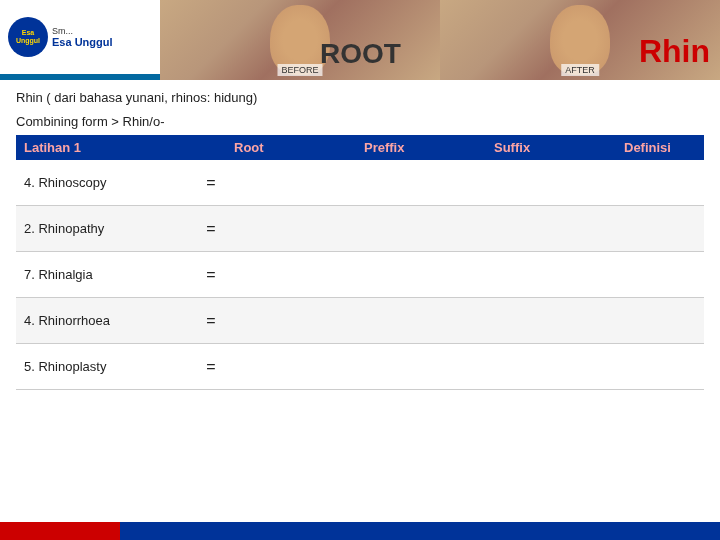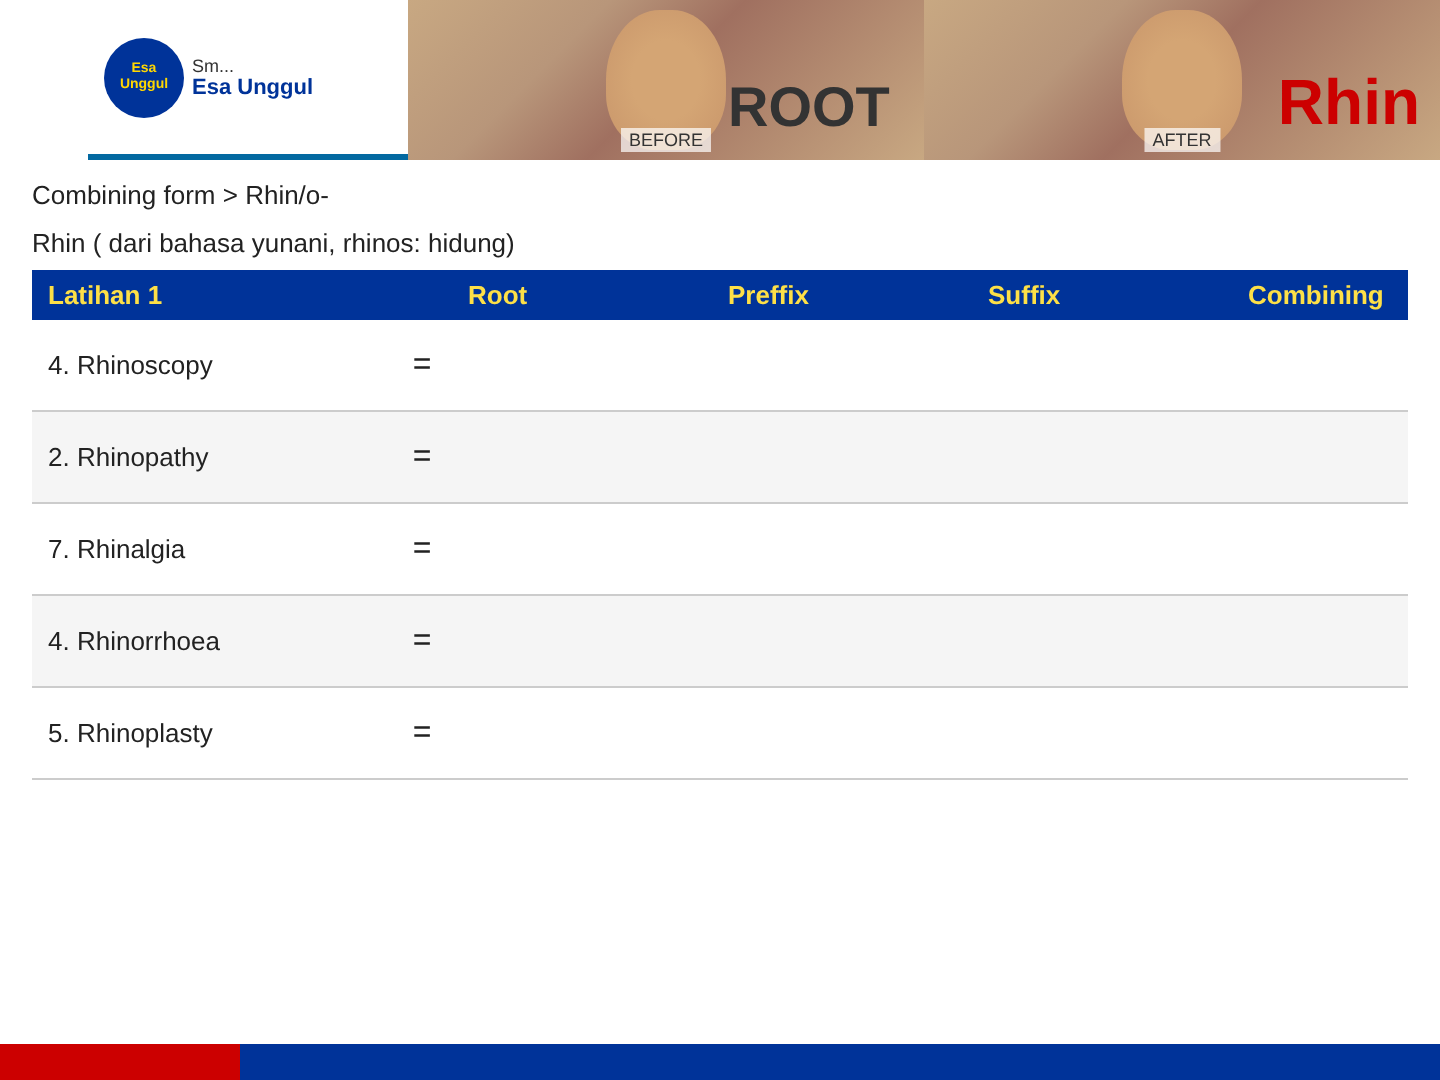--- a/index.html
+++ b/index.html
@@ -19,22 +19,21 @@
       height: 80px;
       position: relative;
     }
 
     .logo-area {
       width: 160px;
       background: #fff;
       display: flex;
       align-items: center;
       padding: 8px;
-      border-bottom: 3px solid #0369a1;
-      margin-left: 44px;
+      border-bottom: 6px solid #0369a1;
     }
 
     
     .esa-logo {
       display: flex;
       align-items: center;
       gap: 4px;
     }
     .esa-circle {
       width: 40px;
@@ -181,21 +180,21 @@
       font-size: 13px;
       color: #222;
       margin-bottom: 4px;
       line-height: 1.5;
     }
 
     
     .table-header {
       display: flex;
       background: #003399;
-      color: #fde047;
+      color: #fca5a5;
       font-size: 13px;
       font-weight: bold;
       padding: 5px 0;
       margin-top: 4px;
     }
 
     .col-term { width: 180px; padding-left: 8px; }
     .col-equals { width: 30px; text-align: center; }
     .col-root { width: 130px; padding-left: 8px; }
     .col-prefix { width: 130px; padding-left: 8px; }
@@ -268,30 +267,30 @@
       </div>
     </div>
 
     <div class="root-label">ROOT</div>
 
     <div class="rhin-label">Rhin</div>
   </div>
 </div>
 
 <div class="content">
+  <div class="intro-text">Rhin ( dari bahasa yunani, rhinos: hidung)</div>
   <div class="intro-text">Combining form  &gt; Rhin/o-</div>
-  <div class="intro-text">Rhin ( dari bahasa yunani, rhinos: hidung)</div>
 
   <div class="table-header">
     <div class="col-term">Latihan 1</div>
     <div class="col-equals"></div>
     <div class="col-root">Root</div>
     <div class="col-prefix">Preffix</div>
     <div class="col-suffix">Suffix</div>
-    <div class="col-definisi">Combining</div>
+    <div class="col-definisi">Definisi</div>
   </div>
 
   <div class="table-row">
     <div class="cell-term">4. Rhinoscopy</div>
     <div class="cell-equals">=</div>
     <div class="cell-root"></div>
     <div class="cell-prefix"></div>
     <div class="cell-suffix"></div>
     <div class="cell-definisi"></div>
   </div>

